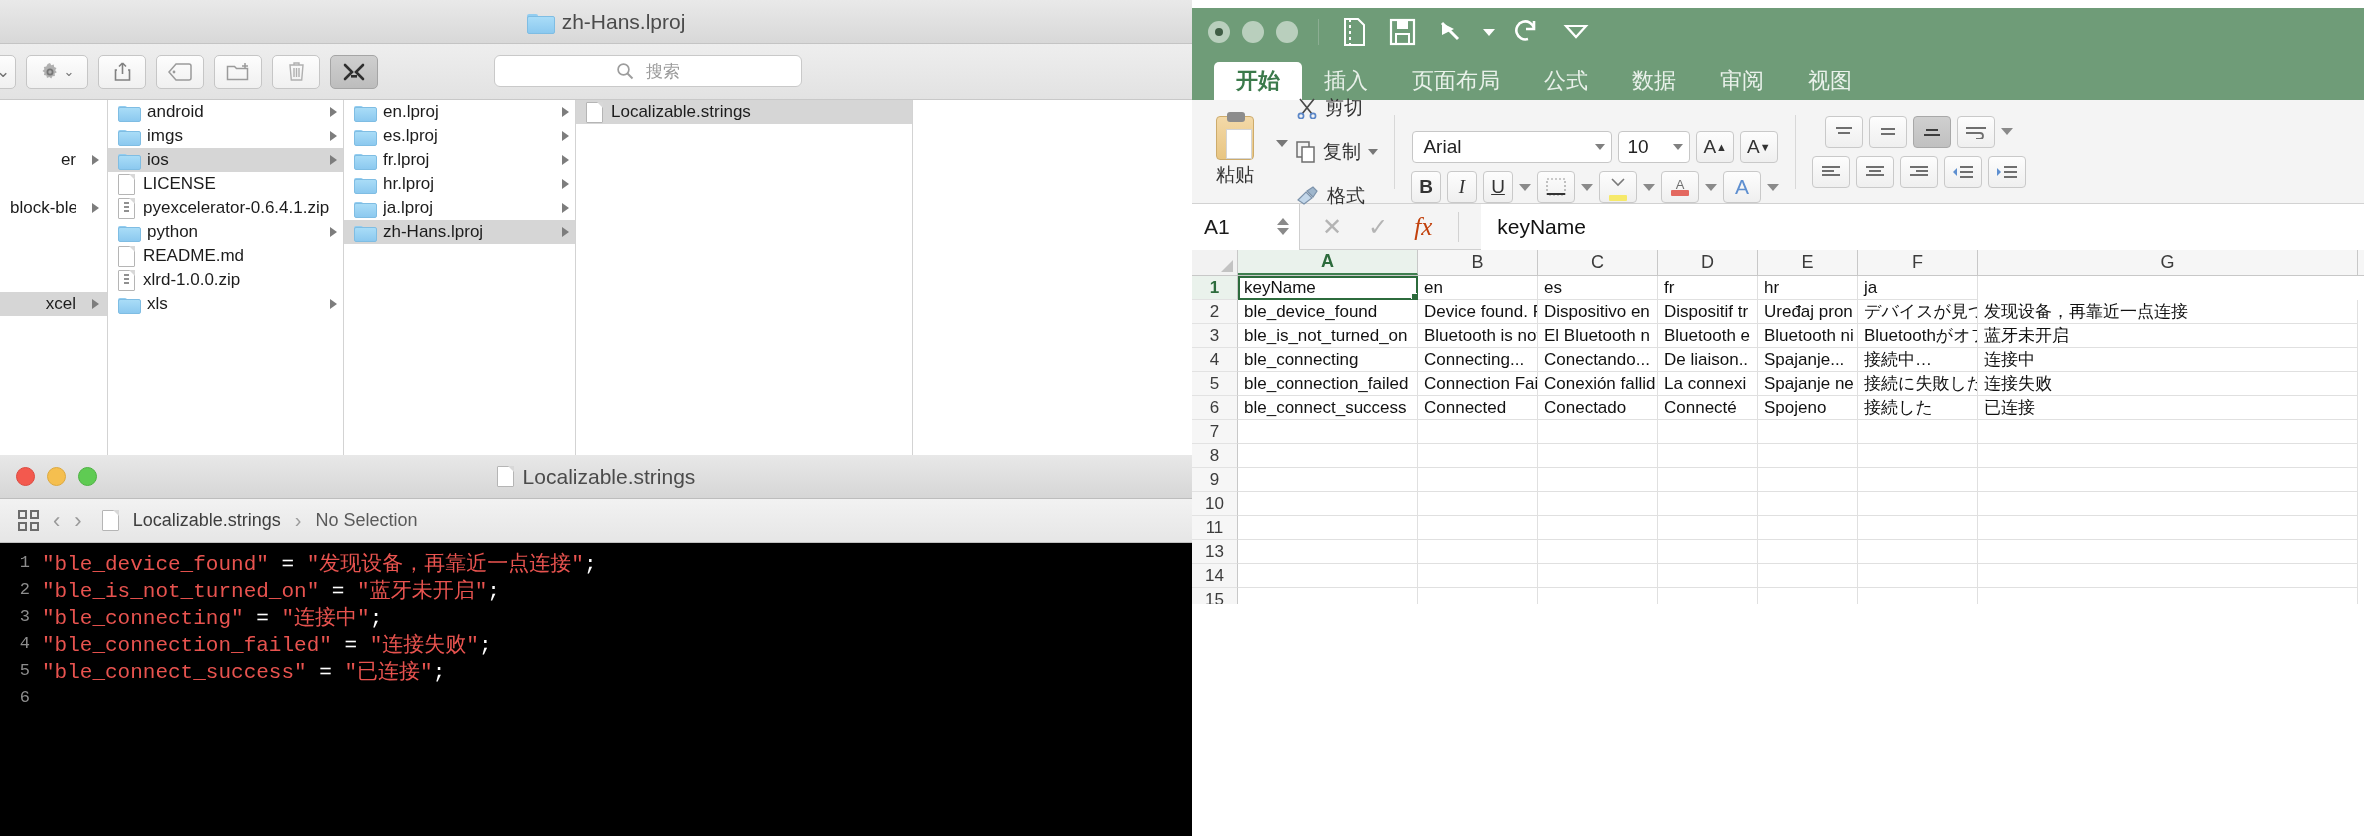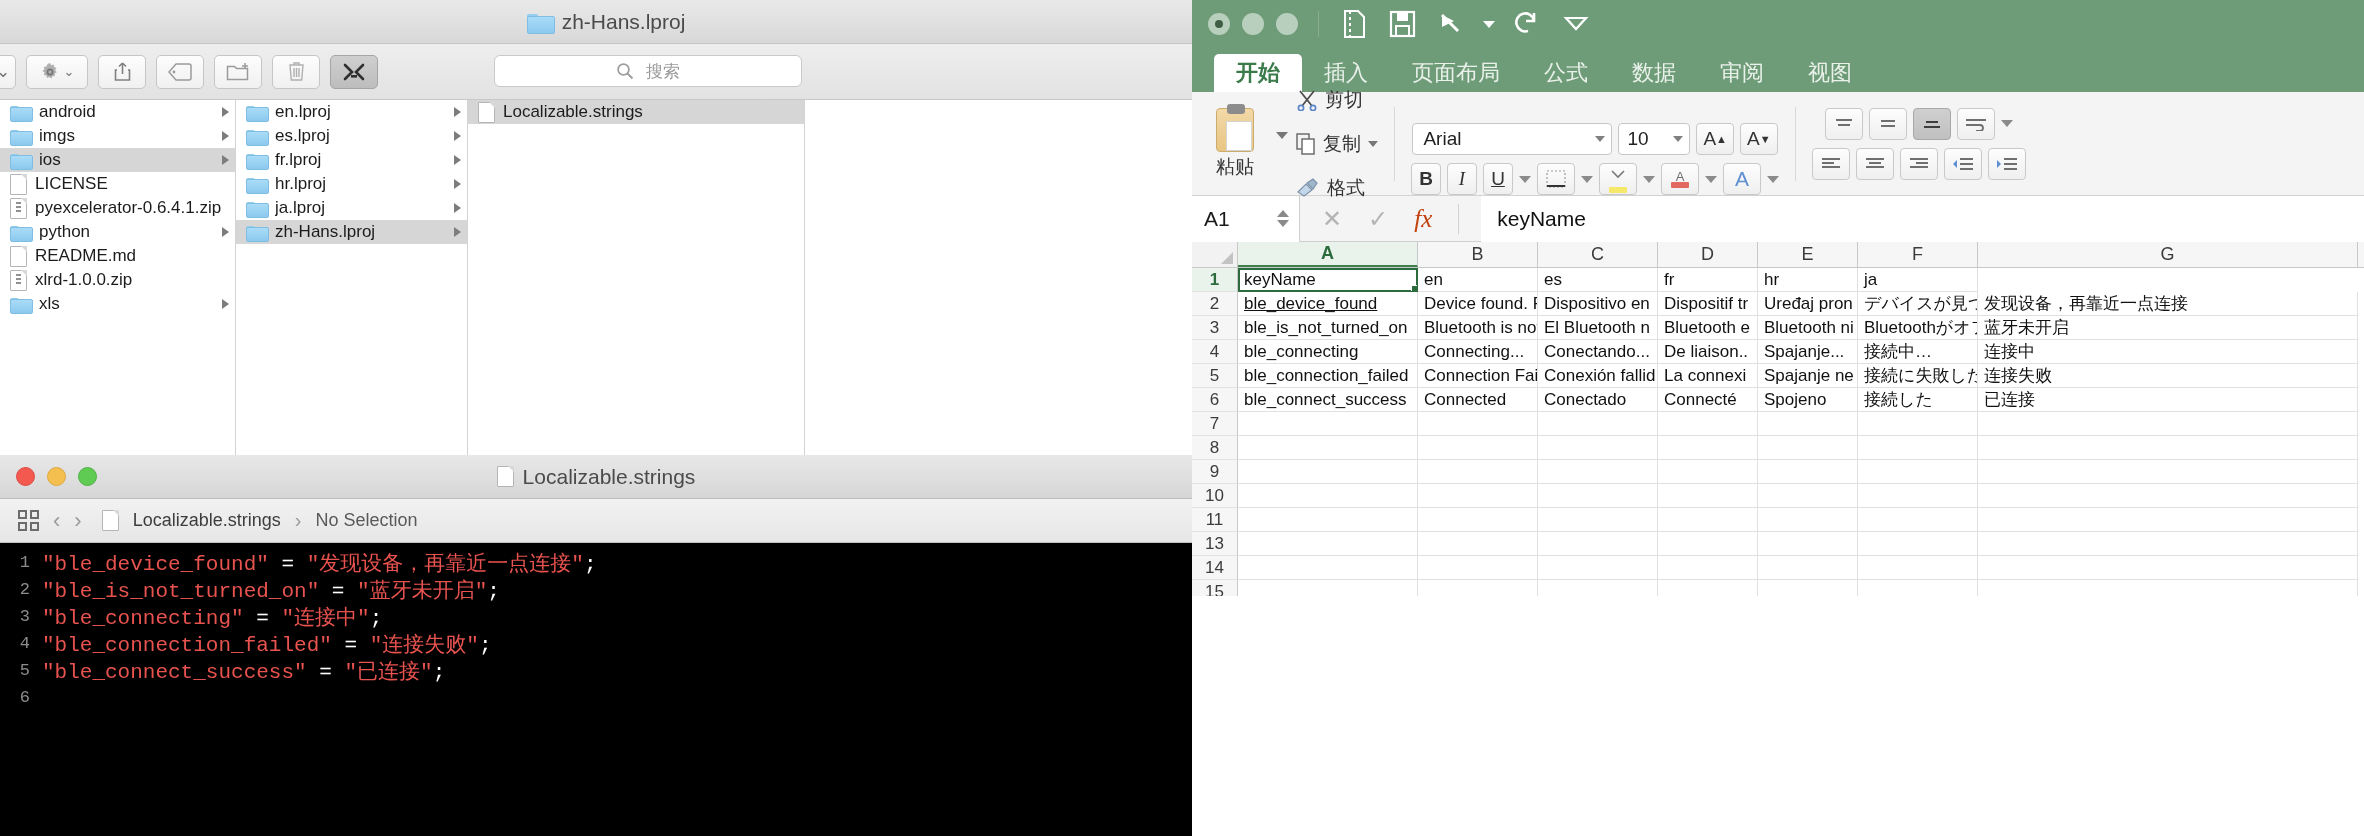--- a/index.html
+++ b/index.html
@@ -145,21 +145,21 @@
     flex:0 0 auto;
   }
   .ctext { white-space:pre; }
   .s-key { color:#e8534f; }
   .s-op  { color:#ffffff; }
   .s-val { color:#e8534f; }
   .s-pun { color:#ffffff; }
 
   
   .excel {
-    position:absolute; left:1192px; top:0; width:1172px; height:596px;
+    position:absolute; left:1192px; top:8px; width:1172px; height:596px;
     background:#fff; overflow:hidden;
   }
   .xl-titlebar {
     height:48px; background:#6f9c78; display:flex; align-items:center;
     padding: 0 16px; gap:14px;
   }
   .xl-traffic { display:flex; gap:12px; }
   .xl-tl { width:22px; height:22px; border-radius:50%; background:#b9cfbd; }
   .xl-tl.first { position:relative; }
   .xl-tl.first:after {
@@ -345,20 +345,40 @@
       <div class="search-box">
         <svg width="18" height="18" viewBox="0 0 18 18">
             <circle cx="7.5" cy="7.5" r="5.4" fill="none" stroke="#9d9d9d" stroke-width="1.7"></circle>
             <path d="M11.5 11.5 L16.5 16.5" stroke="#9d9d9d" stroke-width="1.9"></path>
           </svg>
         <span>搜索</span>
       </div>
     </div>
 
     <div class="columns">
+      <div class="col col0" id="fcol0">
+          <div class="row"></div>
+          <div class="row"></div>
+          <div class="row">
+            <span class="row-label">er</span>
+            <span class="lead-arrow" style="margin-left: 8px;"></span>
+          </div>
+          <div class="row"></div>
+          <div class="row">
+            <span class="row-label">block-ble</span>
+            <span class="lead-arrow" style="margin-left: 8px;"></span>
+          </div>
+          <div class="row"></div>
+          <div class="row"></div>
+          <div class="row"></div>
+          <div class="row sel">
+            <span class="row-label">xcel</span>
+            <span class="lead-arrow" style="margin-left: 8px;"></span>
+          </div>
+        </div>
       <div class="col col1" id="fcol1">
           <div class="row">
             <span class="folder-ico small"></span>
             <span class="row-label">android</span>
             <span class="arrow"></span>
           </div>
           <div class="row">
             <span class="folder-ico small"></span>
             <span class="row-label">imgs</span>
             <span class="arrow"></span>
@@ -730,21 +750,21 @@
             <div class="rhcell act">1</div>
             <div class="gcell selected" style="width: 180px;">keyName</div>
             <div class="gcell" style="width: 120px;">en</div>
             <div class="gcell" style="width: 120px;">es</div>
             <div class="gcell" style="width: 100px;">fr</div>
             <div class="gcell" style="width: 100px;">hr</div>
             <div class="gcell" style="width: 120px;">ja</div>
           </div>
           <div class="grow">
             <div class="rhcell">2</div>
-            <div class="gcell" style="width: 180px; text-decoration: underline;">ble_device_found</div>
+            <div class="gcell" style="width: 180px;">ble_device_found</div>
             <div class="gcell" style="width: 120px;">Device found. F</div>
             <div class="gcell" style="width: 120px;">Dispositivo en</div>
             <div class="gcell" style="width: 100px;">Dispositif tr</div>
             <div class="gcell" style="width: 100px;">Uređaj pron</div>
             <div class="gcell" style="width: 120px;">デバイスが見つ</div>
             <div class="gcell" style="width: 380px;">发现设备，再靠近一点连接</div>
           </div>
           <div class="grow">
             <div class="rhcell">3</div>
             <div class="gcell" style="width: 180px;">ble_is_not_turned_on</div>

